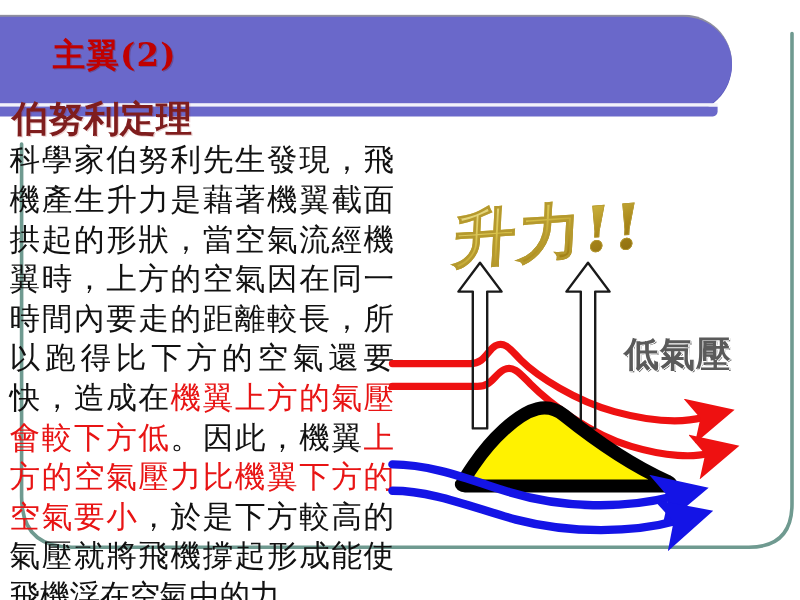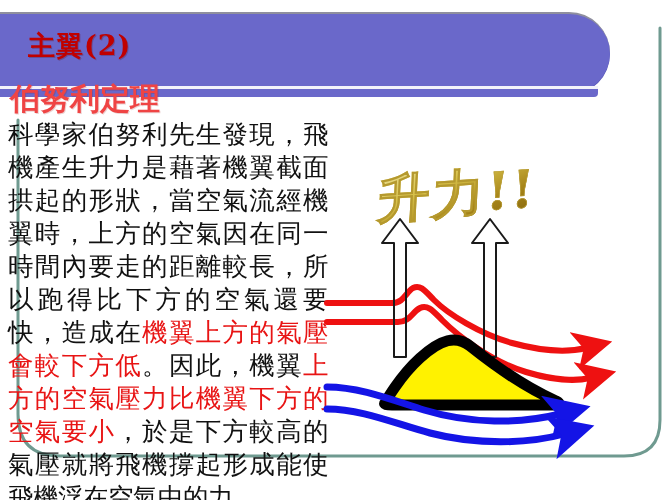--- a/index.html
+++ b/index.html
@@ -48,39 +48,39 @@
     position: absolute;
     left: -10px;
     top: 89px;
     width: 608px;
     height: 8px;
     background: #6a68ca;
     border-radius: 0 0 4px 0;
   }
   .banner-title {
     position: absolute;
-    left: 28px;
+    left: 44px;
     top: 28px;
     font-size: 27px;
     font-weight: bold;
     color: #c00000;
     letter-spacing: 1px;
     font-family: "DejaVu Serif", "Liberation Serif", serif;
     text-shadow: 1px 1px 0 rgba(90,0,0,0.25);
     white-space: nowrap;
   }
 
   
   .heading {
     position: absolute;
     left: 10px;
     top: 79px;
     font-size: 30px;
     font-weight: bold;
-    color: #ef4444;
+    color: #7f1d1d;
     font-family: "DejaVu Serif", "Liberation Serif", serif;
     letter-spacing: 0px;
     white-space: nowrap;
     text-shadow: 1px 1px 0 rgba(150,0,0,0.18);
   }
   .body-text {
     position: absolute;
     left: 8px;
     top: 118px;
     width: 320px;
@@ -191,14 +191,15 @@
 
     <g>
       <path d="M 327 387 C 360 387 392 400 424 410
                C 470 424 520 424 560 414" fill="none" stroke="#1414e6" stroke-width="7" stroke-linecap="round" marker-end="url(#blueArrow)"></path>
       <path d="M 327 409 C 362 409 396 424 430 433
                C 476 445 528 444 564 434" fill="none" stroke="#1414e6" stroke-width="7" stroke-linecap="round" marker-end="url(#blueArrow)"></path>
     </g>
   </svg>
 
   <div class="lift-word">升力!!</div>
+  <div class="press-label" id="label-low">低氣壓</div>
 
 </div>
 
 </body></html>

